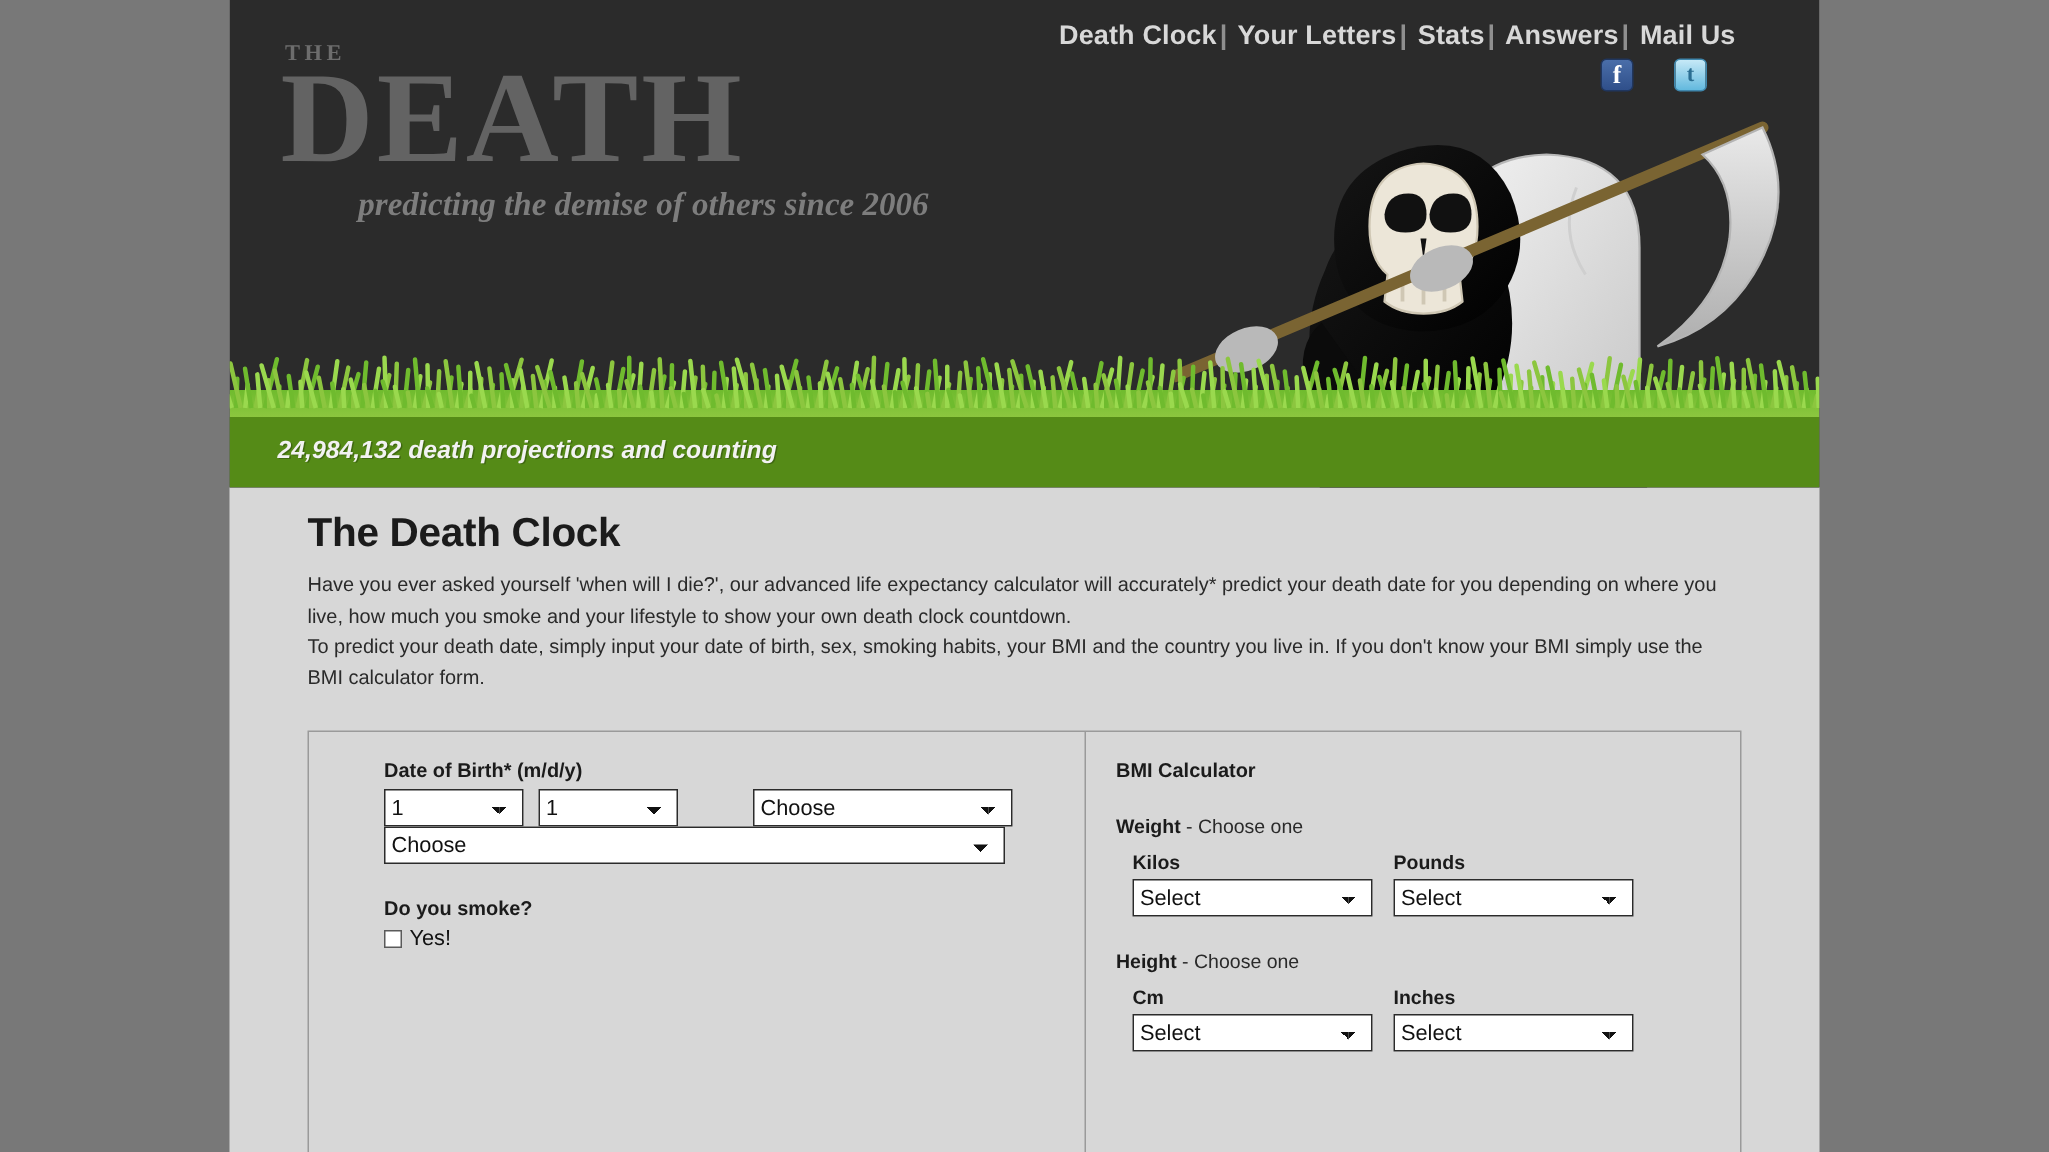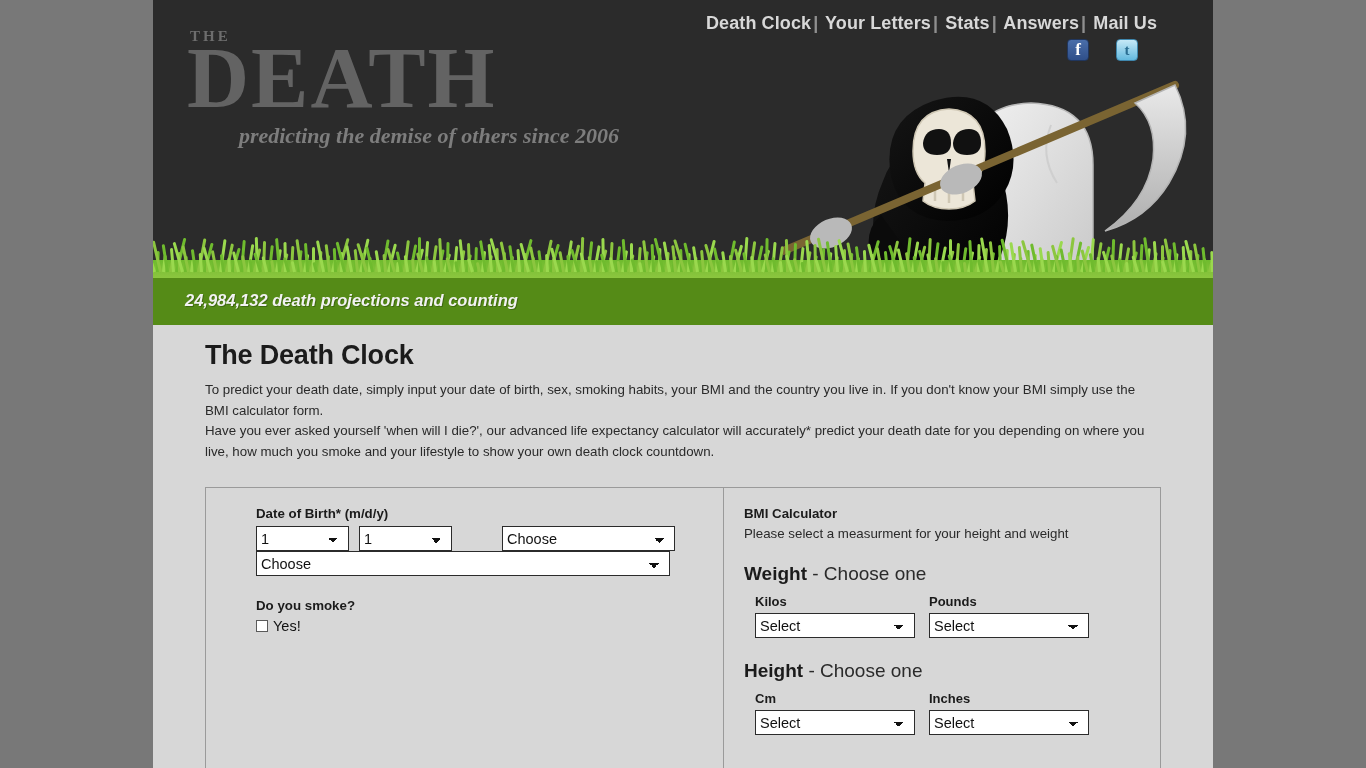--- a/index.html
+++ b/index.html
@@ -215,21 +215,21 @@
     width: 12px; height: 12px;
     border: 1px solid #5a5a5a;
     background: #fff;
     margin-right: 5px;
   }
   .chk-row .txt { font-size: 14.5px; color: #111; }
 
   .rhead { font-size: 13.3px; font-weight: bold; color: #1b1b1b; }
   .rsub { font-size: 13.3px; color: #2a2a2a; margin-top: 5px; }
   .grp { margin-top: 22px; }
-  .grp .gl { font-size: 19px; color: #2a2a2a; }
+  .grp .gl { font-size: 13px; color: #2a2a2a; }
   .grp .gl b { color: #1b1b1b; }
   .pair { display: flex; margin-top: 9px; padding-left: 11px; }
   .pair .cell { width: 174px; }
   .pair .cell .cl {
     font-size: 13px; font-weight: bold; color: #1b1b1b; margin-bottom: 4px;
   }
   .pair select { width: 160px; }
 </style>
 </head>
 <body>
@@ -659,22 +659,22 @@
     </div>
 
     <div class="greenbar">
       <div class="counter">24,984,132 death projections and counting</div>
     </div>
   </div>
 
   <div class="content">
     <h1 class="title">The Death Clock</h1>
     <div class="intro">
+      <p>Have you ever asked yourself 'when will I die?', our advanced life expectancy calculator will accurately* predict your death date for you depending on where you live, how much you smoke and your lifestyle to show your own death clock countdown.</p>
       <p>To predict your death date, simply input your date of birth, sex, smoking habits, your BMI and the country you live in. If you don't know your BMI simply use the BMI calculator form.</p>
-      <p>Have you ever asked yourself 'when will I die?', our advanced life expectancy calculator will accurately* predict your death date for you depending on where you live, how much you smoke and your lifestyle to show your own death clock countdown.</p>
     </div>
 
     <div class="formwrap">
 
       <div class="col-left">
 
         <div class="lbl">Date of Birth* (m/d/y)</div>
         <div class="dob-row">
           <select class="m">
             <option>1</option>
@@ -694,21 +694,20 @@
         <div class="lbl gap">Do you smoke?</div>
         <div class="chk-row">
           <div class="chk"></div>
           <div class="txt">Yes!</div>
         </div>
 
       </div>
 
       <div class="col-right">
         <div class="rhead">BMI Calculator</div>
-        <div class="rsub">Please select a measurment for your height and weight</div>
 
         <div class="grp">
           <div class="gl"><b>Weight</b><span> - Choose one</span></div>
           <div class="pair">
             <div class="cell">
               <div class="cl">Kilos</div>
               <select><option>Select</option></select>
             </div>
             <div class="cell">
               <div class="cl">Pounds</div>

